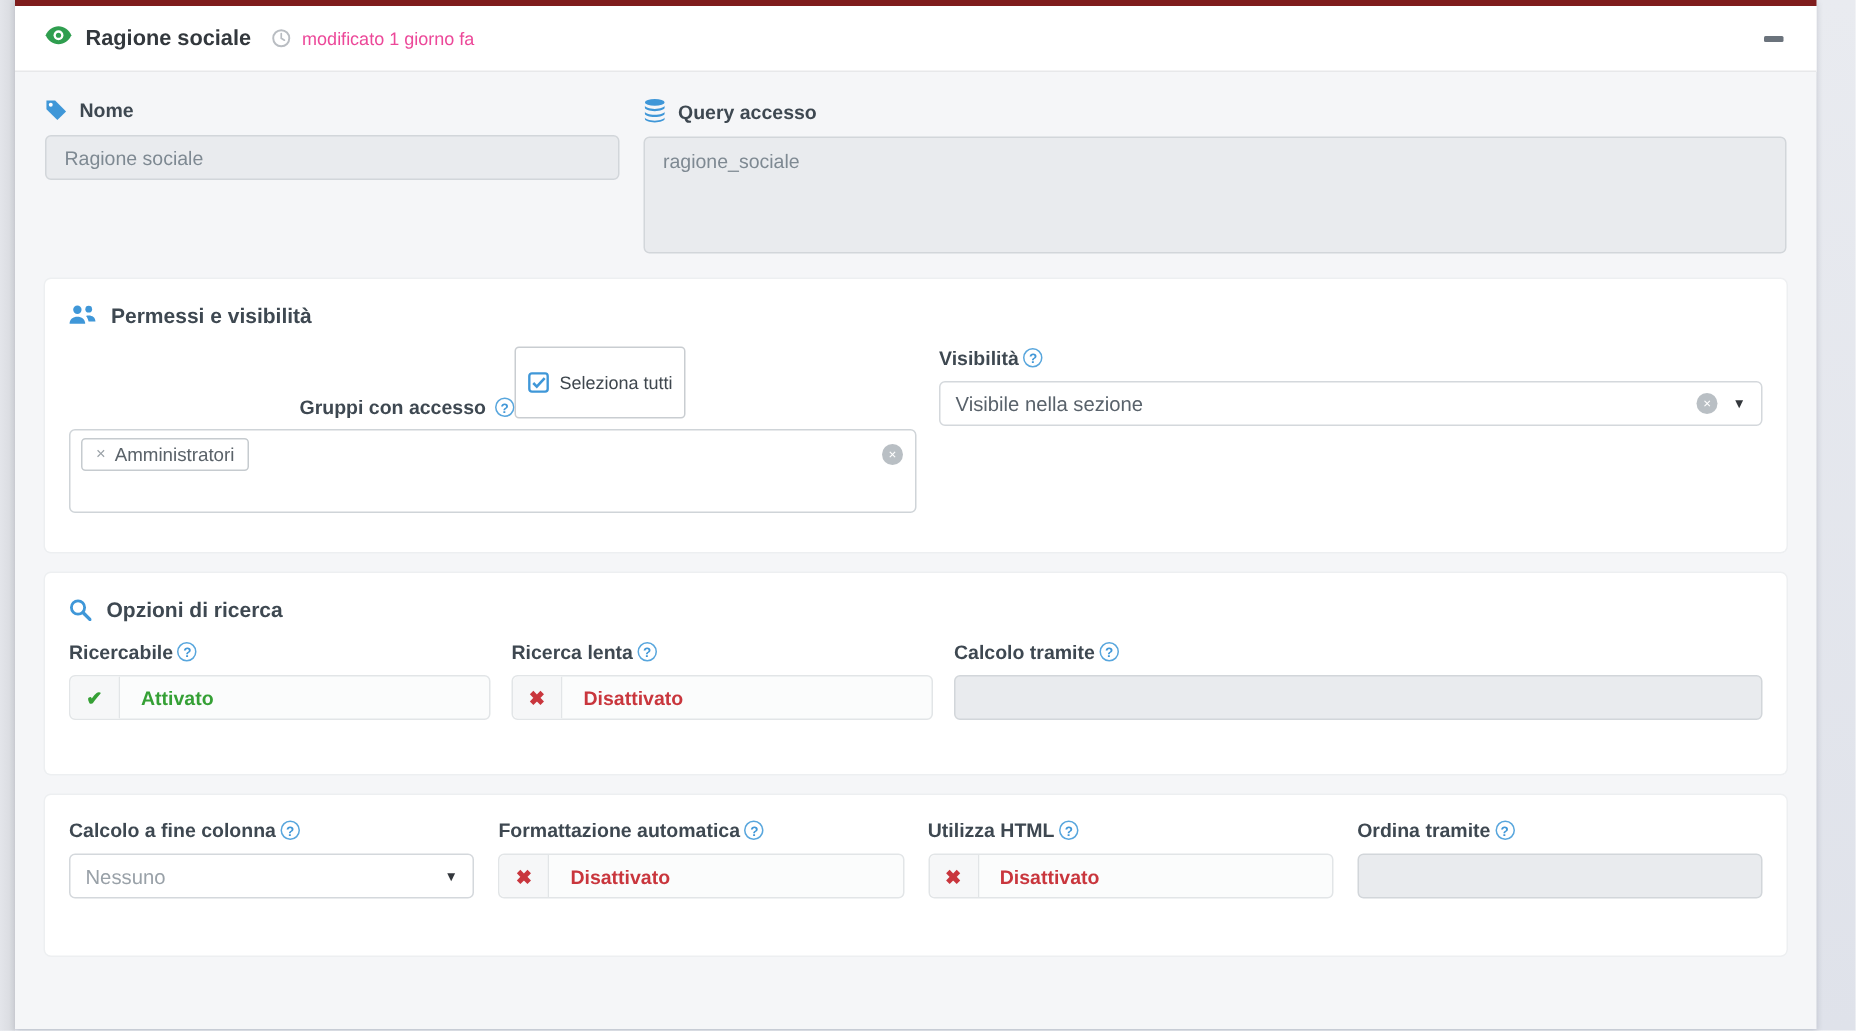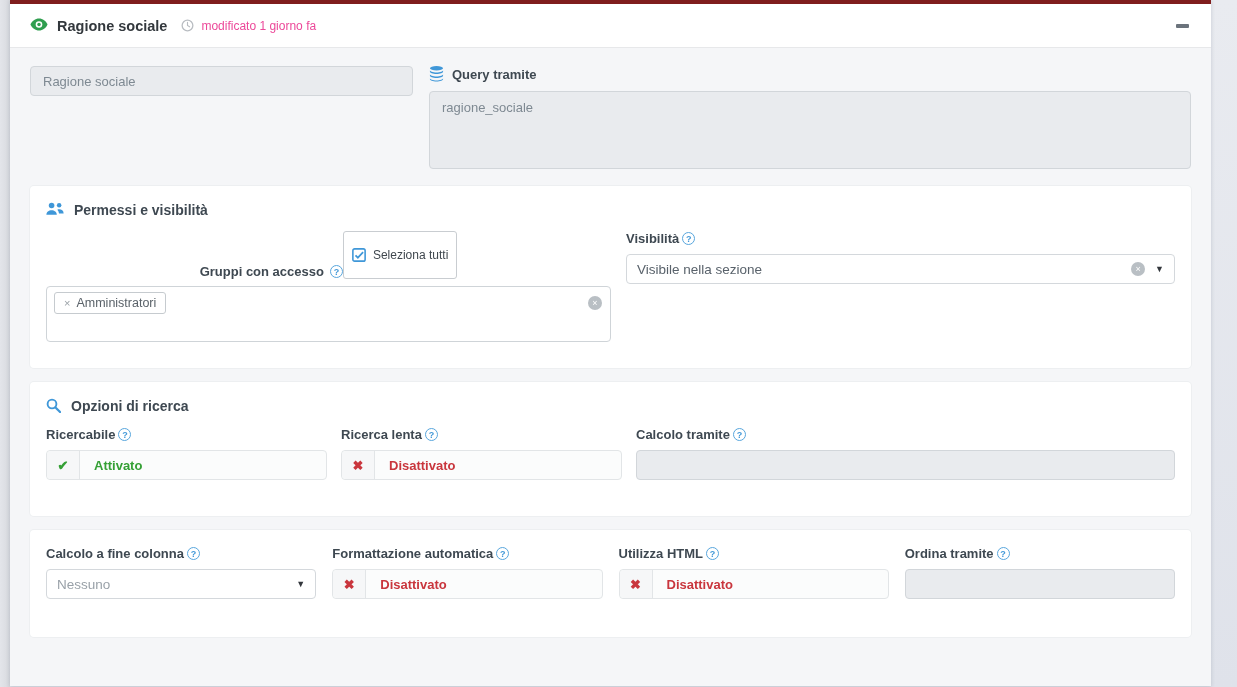--- a/index.html
+++ b/index.html
@@ -48,21 +48,21 @@
   .textarea-disabled {
     height: 78px; align-items: flex-start; padding-top: 8px;
   }
 
   
   .card {
     background: #fff; border-radius: 4px; margin: 0 20px 14px 20px;
     padding: 16px; box-shadow: 0 0 0 1px rgba(120,130,140,.06);
   }
   .card-title {
-    display: flex; font-size: 14px; font-weight: bold;
+    display: flex; align-items: center; font-size: 14px; font-weight: bold;
     color: #3e4851; margin-bottom: 13px;
   }
   .card-title .ico { margin-right: 10px; display: inline-flex; }
 
   .small-label {
     font-size: 13px; font-weight: bold; color: #3e4851; margin-bottom: 8px;
     display: flex; align-items: center;
   }
   .help {
     width: 13px; height: 13px; border: 1px solid #58a6dd; border-radius: 50%;
@@ -143,33 +143,42 @@
       </svg>
     </span>
     <span class="modified">modificato 1 giorno fa</span>
     <span class="collapse-btn">
       <span class="collapse-bar"></span>
     </span>
   </div>
 
   <div class="basic-row">
     <div>
+      <div class="field-label">
+        <span class="ico">
+          <svg width="15" height="15" viewBox="0 0 16 16">
+            <path d="M1 7.2V1h6.2L15 8.8 8.8 15z" fill="#3f97d8"></path>
+            <circle cx="4.1" cy="4.1" r="1.4" fill="#fff"></circle>
+          </svg>
+        </span>
+        <span>Nome</span>
+      </div>
       <div class="input-disabled">Ragione sociale</div>
     </div>
     <div>
       <div class="field-label">
         <span class="ico">
           <svg width="15" height="16" viewBox="0 0 16 17">
             <ellipse cx="8" cy="2.4" rx="7" ry="2.4" fill="#3f97d8"></ellipse>
             <path d="M1 4.6c0 1.3 3.1 2.4 7 2.4s7-1.1 7-2.4v1.6c0 1.3-3.1 2.4-7 2.4S1 7.5 1 6.2z" fill="#3f97d8"></path>
             <path d="M1 8.8c0 1.3 3.1 2.4 7 2.4s7-1.1 7-2.4v1.6c0 1.3-3.1 2.4-7 2.4S1 11.7 1 10.4z" fill="#3f97d8"></path>
             <path d="M1 13c0 1.3 3.1 2.4 7 2.4s7-1.1 7-2.4v1.2c0 1.3-3.1 2.4-7 2.4S1 15.5 1 14.2z" fill="#3f97d8"></path>
           </svg>
         </span>
-        <span>Query tramite</span>
+        <span>Query accesso</span>
       </div>
       <div class="input-disabled textarea-disabled">ragione_sociale</div>
     </div>
   </div>
 
   <div class="card" style="padding-bottom:26px;">
     <div class="card-title">
       <span class="ico">
         <svg width="18" height="14" viewBox="0 0 20 15">
           <circle cx="6.2" cy="3.6" r="3.1" fill="#3f97d8"></circle>

